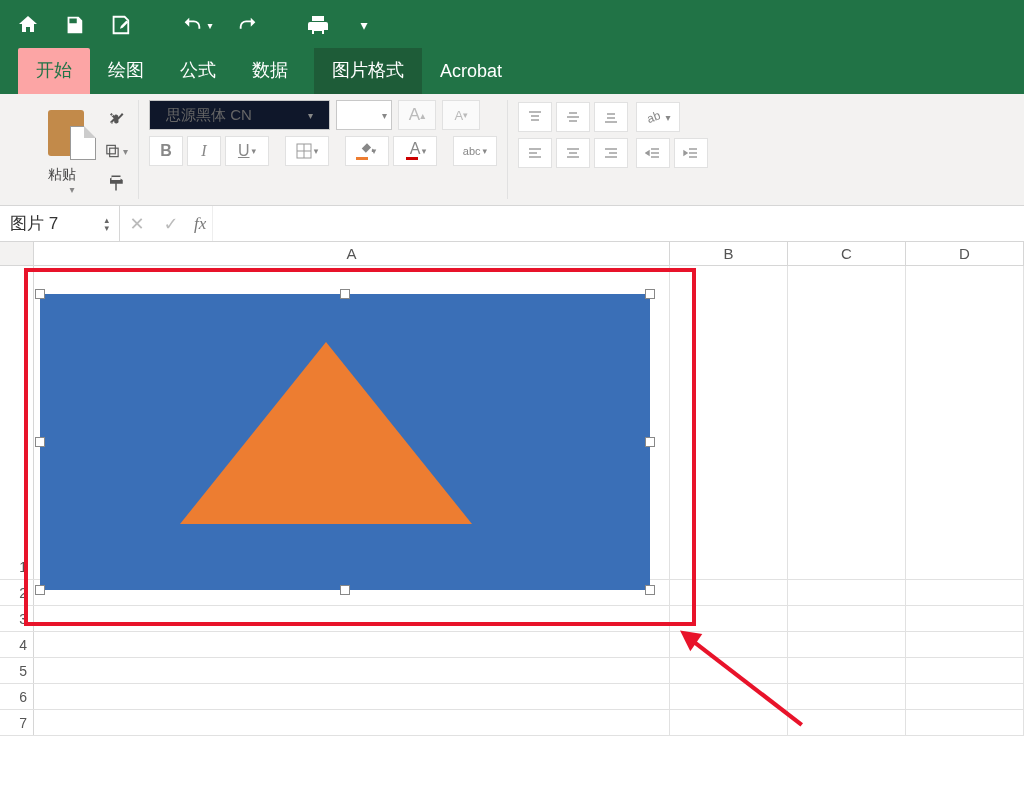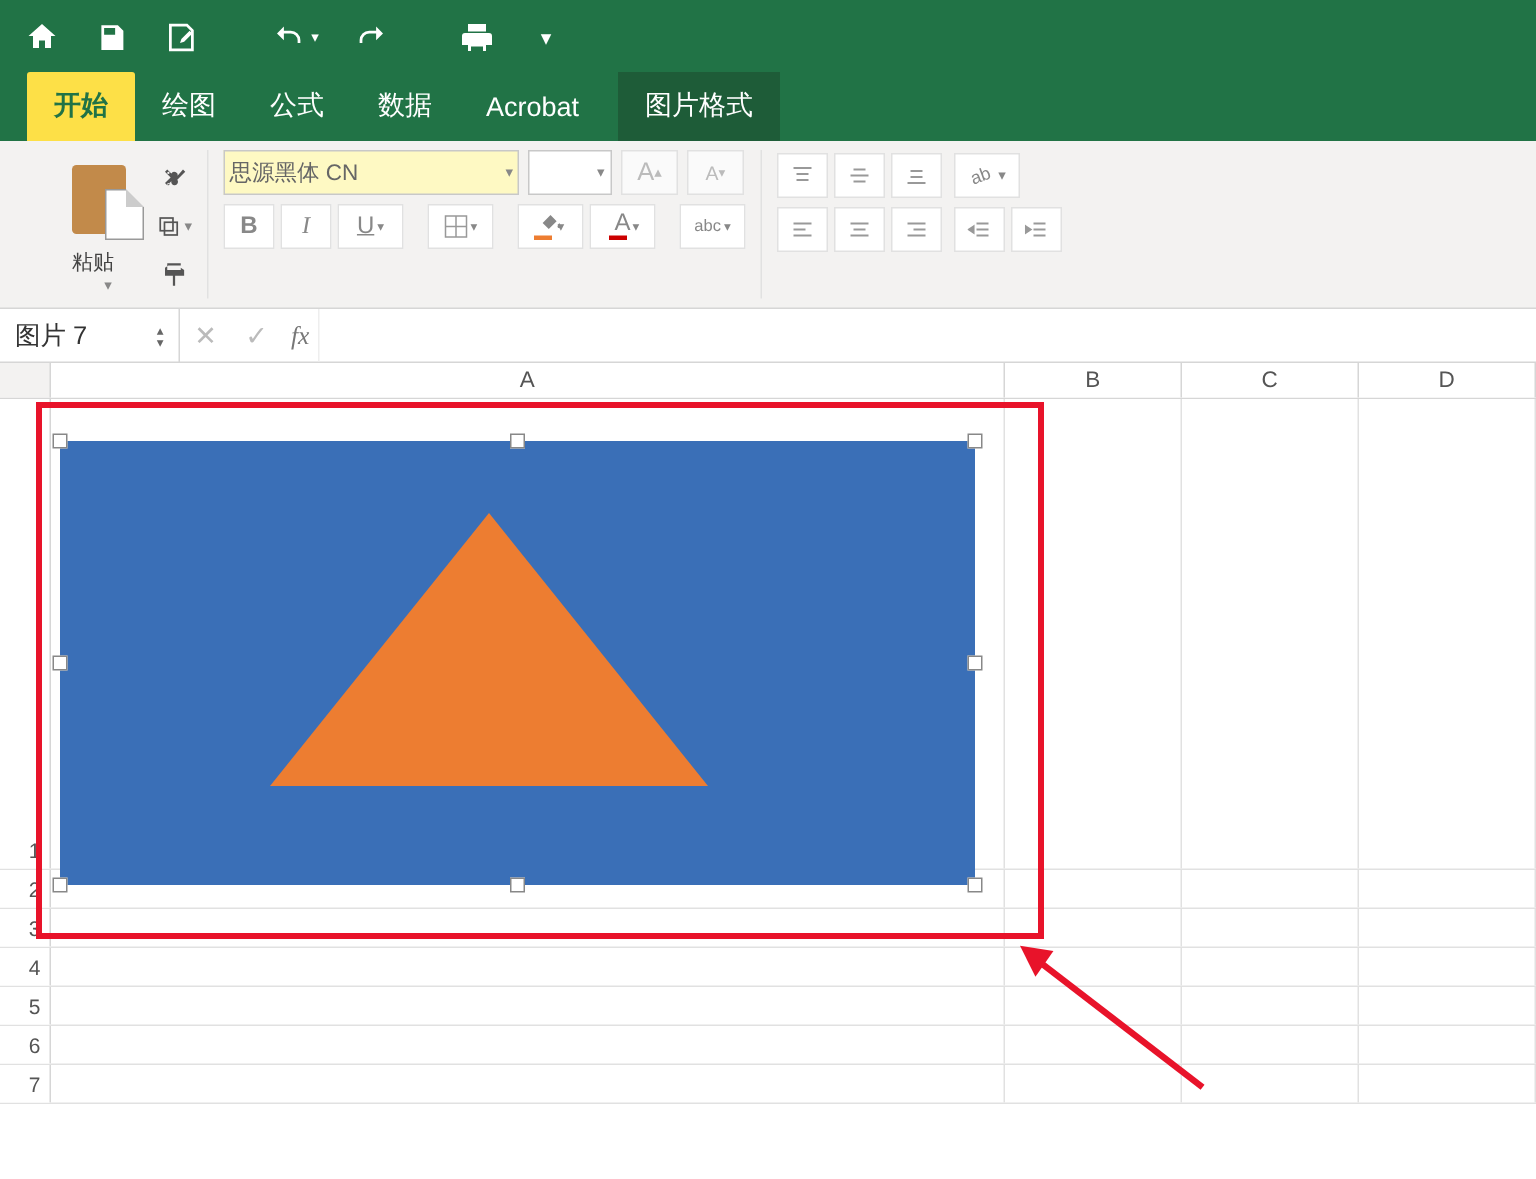--- a/index.html
+++ b/index.html
@@ -7,36 +7,36 @@
 
     
     .titlebar { background: #217346; height: 50px; display: flex; align-items: center; padding: 0 14px; gap: 18px; }
     .titlebar .ticon { color: #fff; width: 28px; height: 28px; display: flex; align-items: center; justify-content: center; cursor: pointer; }
     .titlebar .sep { width: 6px; }
     .titlebar svg { fill: #fff; }
 
     
     .tabbar { background: #217346; height: 44px; display: flex; align-items: flex-end; padding-left: 18px; }
     .tab { color: #fff; font-size: 18px; padding: 10px 18px 12px; cursor: pointer; white-space: nowrap; }
-    .tab.active { background: #fde047; color: #217346; font-weight: 700; border-radius: 2px 2px 0 0; }
+    .tab.active { background: #fca5a5; color: #217346; font-weight: 400; border-radius: 2px 2px 0 0; }
     .tab.context { background: #1e5c38; margin-left: 8px; }
 
     
     .ribbon { background: #f3f2f1; height: 112px; border-bottom: 1px solid #d6d6d6; display: flex; padding: 6px 8px; }
     .rgroup { display: flex; flex-direction: column; align-items: center; padding: 0 10px; border-right: 1px solid #e1e1e1; }
     .rgroup:last-child { border-right: none; }
     .paste-icon { width: 48px; height: 56px; position: relative; margin-top: 4px; }
     .clipboard-shape { width: 36px; height: 46px; background: #c28a4a; border-radius: 3px; position: absolute; left: 0; top: 6px; }
     .paper-shape { width: 26px; height: 34px; background: #fff; border: 1px solid #999; position: absolute; right: 0; bottom: 0; }
     .paper-shape::after { content: ""; position: absolute; right: -1px; top: -1px; border-width: 6px; border-style: solid; border-color: #f3f2f1 #f3f2f1 #ccc #ccc; }
     .rgroup-label { font-size: 14px; color: #444; margin-top: 6px; }
     .mini-col { display: flex; flex-direction: column; gap: 10px; padding-top: 8px; margin-left: 8px; }
     .mini-btn { width: 24px; height: 22px; display: flex; align-items: center; justify-content: center; cursor: pointer; color: #444; }
     .font-row { display: flex; gap: 6px; margin-bottom: 6px; }
-    .font-name { width: 197px; height: 30px; background: #fef9c3; border: 1px solid #c8c8c8; display: flex; align-items: center; padding: 0 3px; font-size: 15px; color: #666; justify-content: space-between; }
+    .font-name { width: 181px; height: 30px; background: #0f172a; border: 1px solid #c8c8c8; display: flex; align-items: center; padding: 0 16px; font-size: 15px; color: #666; justify-content: space-between; }
     .font-size-box { width: 56px; height: 30px; background: #fff; border: 1px solid #c8c8c8; display: flex; align-items: center; justify-content: flex-end; padding-right: 4px; }
     .aa-box { width: 38px; height: 30px; border: 1px solid #e1e1e1; background: #fafafa; display: flex; align-items: center; justify-content: center; color: #bbb; font-size: 15px; }
     .fmt-row { display: flex; gap: 4px; }
     .fmt-btn { width: 34px; height: 30px; border: 1px solid #e1e1e1; background: #fff; display: flex; align-items: center; justify-content: center; color: #888; cursor: pointer; font-size: 16px; }
     .fmt-btn.wide { width: 44px; }
     .fmt-btn .caret { font-size: 9px; margin-left: 2px; color: #888; }
     .fill-swatch { width: 12px; height: 3px; background: #ed7d31; margin-top: 14px; position: absolute; }
     .fill-btn { position: relative; }
     .fill-btn .bucket { position: absolute; top: 4px; }
     .font-color-bar { width: 12px; height: 3px; background: #c00; position: absolute; bottom: 5px; }
@@ -124,22 +124,22 @@
       </svg>
   </div>
   <div class="ticon" style="font-size:14px;color:#fff;">▾</div>
 </div>
 
 <div class="tabbar">
   <div class="tab active">开始</div>
   <div class="tab">绘图</div>
   <div class="tab">公式</div>
   <div class="tab">数据</div>
+  <div class="tab context">图片格式</div>
   <div class="tab">Acrobat</div>
-  <div class="tab context">图片格式</div>
 </div>
 
 <div class="ribbon">
 
   <div class="rgroup">
     <div style="display:flex;">
       <div style="cursor:pointer;margin-left:30px;">
         <div class="paste-icon">
           <div class="clipboard-shape"></div>
           <div class="paper-shape"></div>

